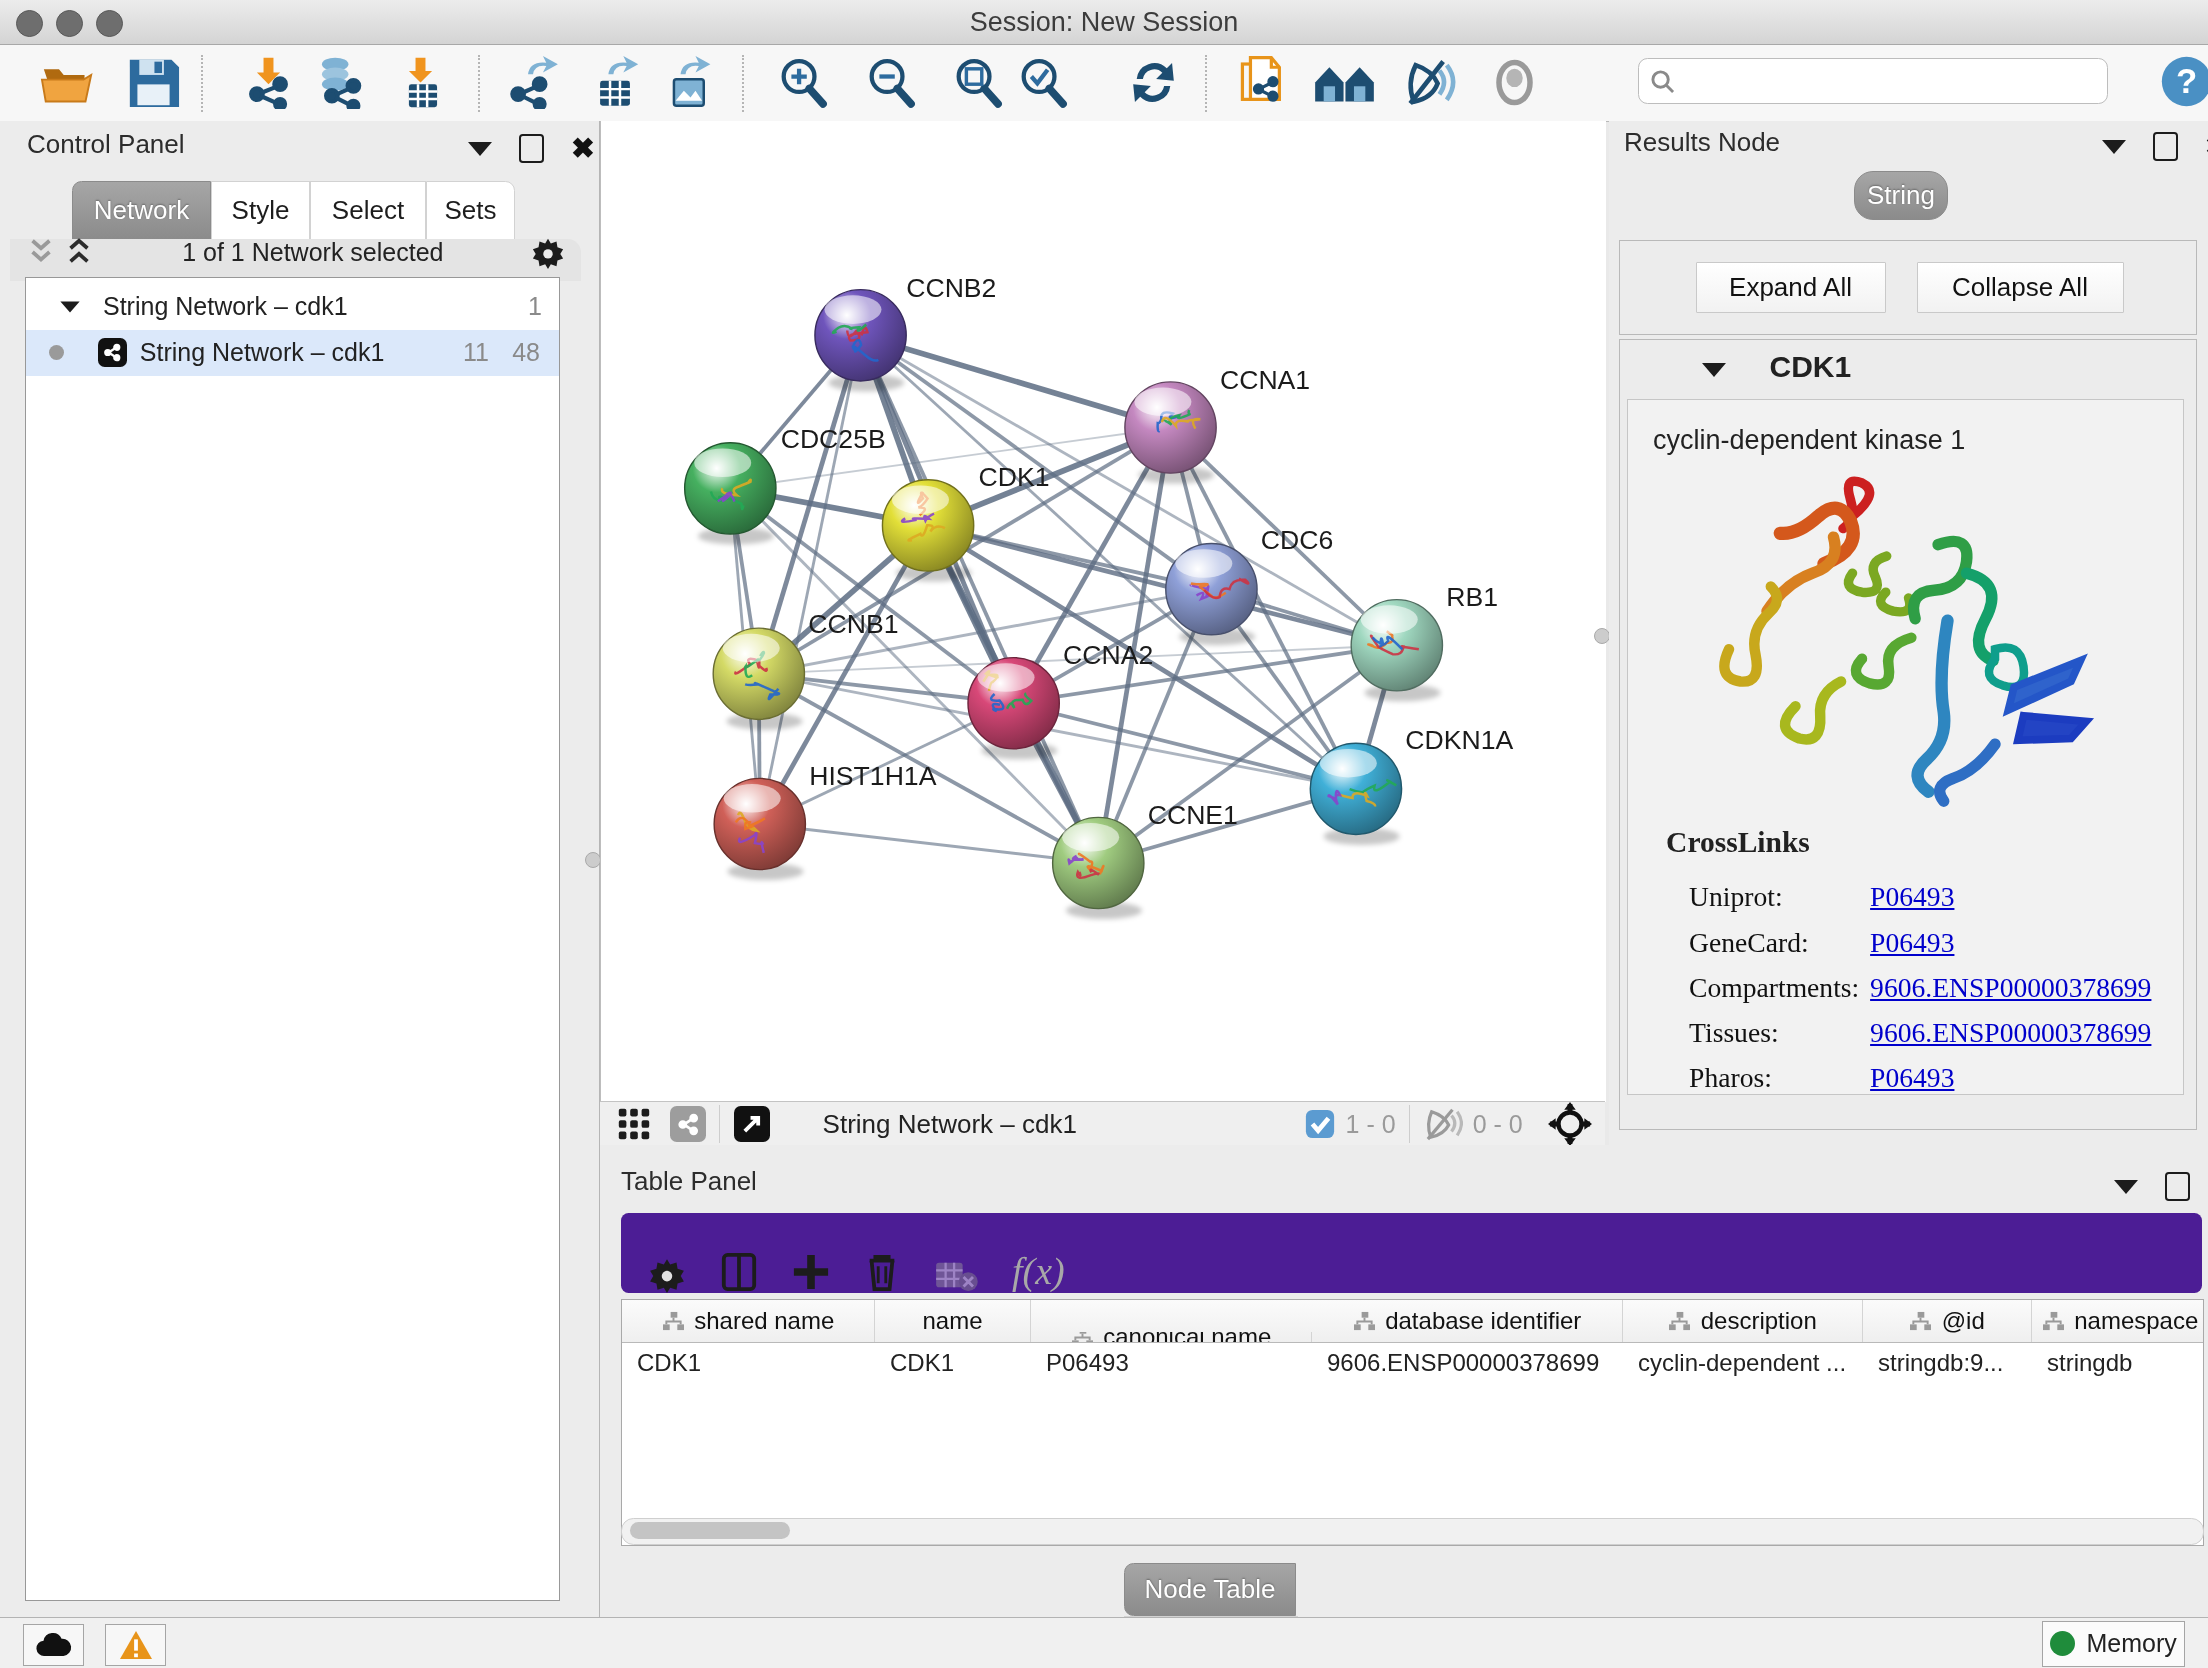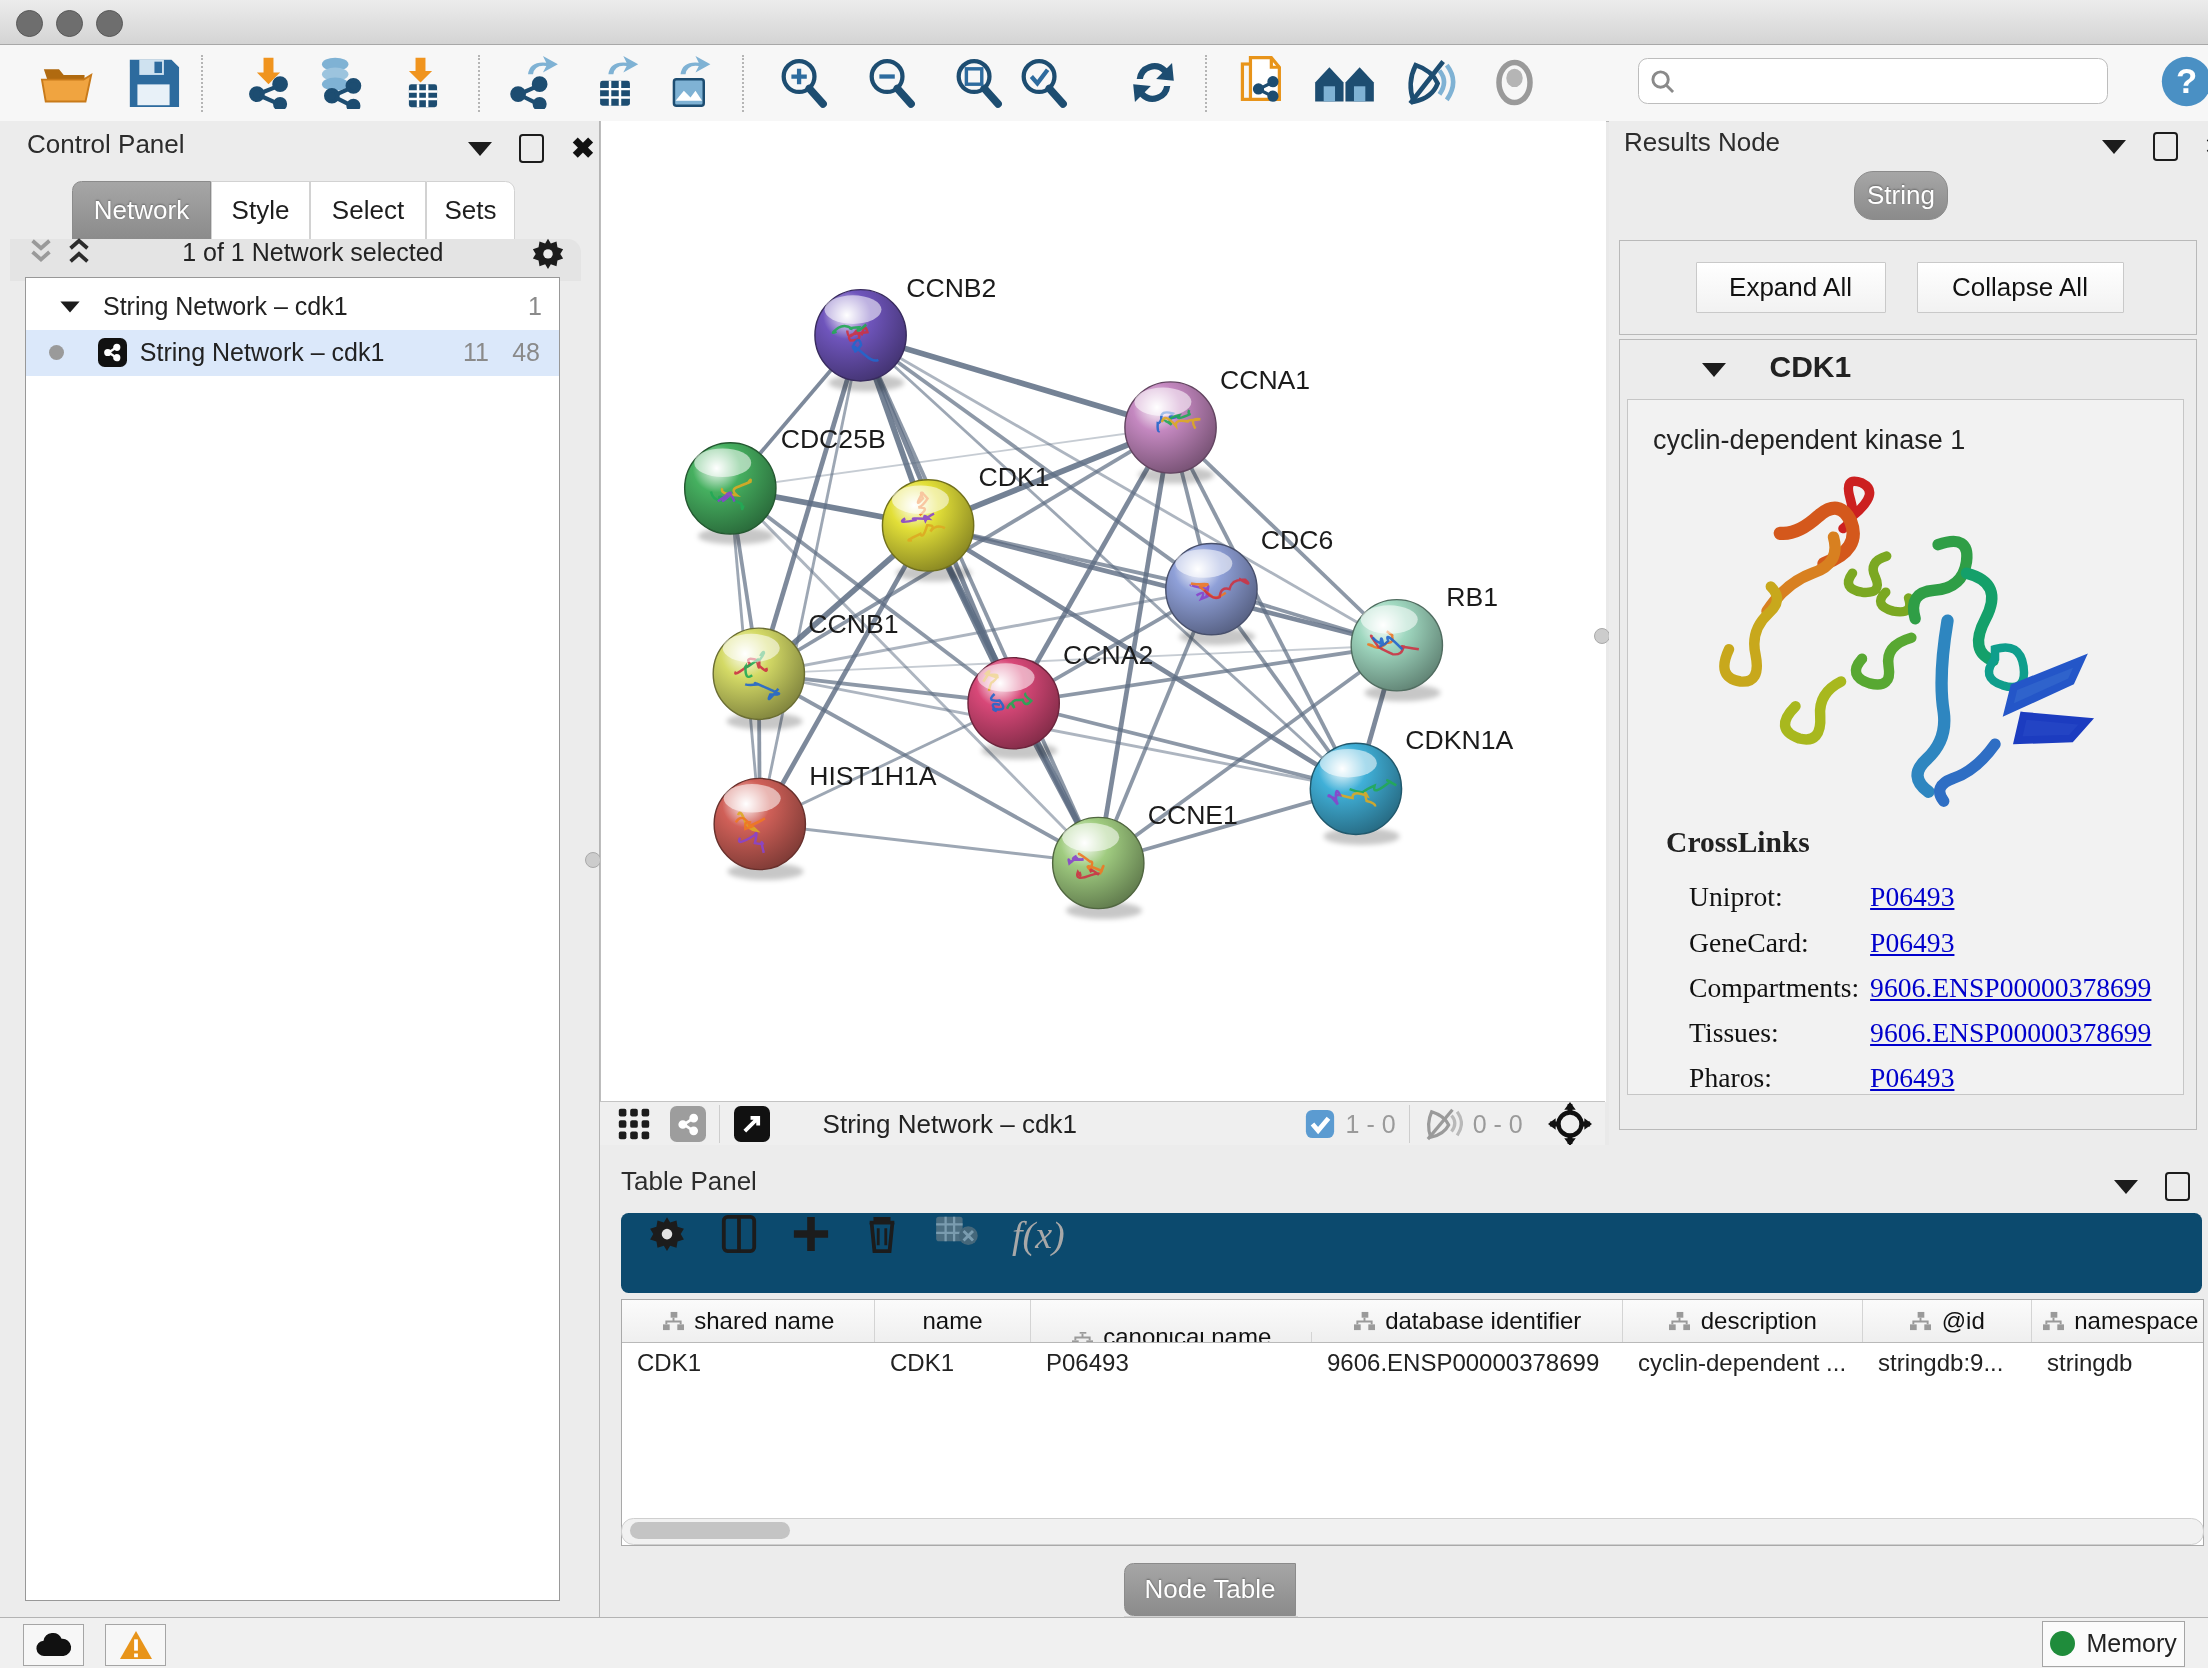--- a/index.html
+++ b/index.html
@@ -50,22 +50,22 @@
   .btn{background:linear-gradient(#ffffff,#f2f2f2);border:1.9px solid #c9c9c9;border-radius:1px;
        font-size:26px;display:flex;align-items:center;justify-content:center;color:#111;}
   #rp-section{position:absolute;left:9.5px;top:218px;width:576px;height:789px;border:1.9px solid #b9b9b9;background:#ececec;}
   #rp-white{position:absolute;left:7.6px;top:59px;width:555px;height:694px;background:#f2f2f2;border:1.9px solid #c6c6c6;}
   .serif{font-family:"Liberation Serif",serif;}
   .xl-row{display:flex;font-size:27.6px;margin:13.3px 0 13.3px 61px;}
   .xl-label{width:181px;color:#111;}
   .xl-link{color:#0000cc;text-decoration:underline;}
   
   #table-panel{left:600px;top:1145px;width:1608px;height:472px;background:#ececec;}
-  #tp-toolbar{position:absolute;left:21px;top:68px;width:1581px;height:80px;background:#0c4a6e;border-radius:7.6px;
-      display:flex;align-items:flex-start;gap:34px;padding-left:27px;box-sizing:border-box;}
+  #tp-toolbar{position:absolute;left:21px;top:68px;width:1581px;height:80px;background:#4c1d95;border-radius:7.6px;
+      display:flex;align-items:flex-end;gap:34px;padding-left:27px;box-sizing:border-box;}
   #tp-table{position:absolute;left:21px;top:154px;width:1581px;height:245px;background:#fff;border:1.9px solid #a9a9a9;overflow:hidden;}
   #tp-head{display:flex;height:42px;background:linear-gradient(#fbfbfb,#efefef);border-bottom:1.9px solid #b9b9b9;}
   .th{display:flex;align-items:center;justify-content:center;gap:9.5px;font-size:24px;color:#111;
       border-right:1px solid #d4d4d4;box-sizing:border-box;overflow:hidden;white-space:nowrap;flex:none;}
   .tr{display:flex;height:40px;}
   .td{font-size:24px;display:flex;align-items:center;padding-left:15px;box-sizing:border-box;
       overflow:hidden;white-space:nowrap;flex:none;}
   #tp-scroll{position:absolute;left:21px;top:373px;width:1581px;height:25px;background:#f1f1f1;border:1px solid #cfcfcf;border-radius:12.4px;}
   #tp-thumb{position:absolute;left:7.6px;top:2.9px;width:160px;height:17px;background:#c4c4c4;border-radius:8.6px;}
   #tp-tabs{position:absolute;left:524px;top:418px;display:flex;flex-direction:column;}
@@ -80,20 +80,21 @@
 </style>
 </head>
 <body>
 
 <div id="app">
 
   <div id="titlebar" class="abs">
     <div class="tl" style="left:16px"></div>
     <div class="tl" style="left:56px"></div>
     <div class="tl" style="left:96px"></div>
+    <div id="win-title">Session: New Session</div>
   </div>
 
   <div id="toolbar" class="abs">
     <svg class="tbi" style="left:38px" width="59" height="53" viewBox="0 0 62 56">
       <path d="M6 14 h16 l5 6 h22 v6 H10 Z" fill="#b06a10"></path>
       <path d="M4 25 h44 l8 -5 -6 28 H8 Z" fill="#f0a440" stroke="#c87a1a" stroke-width="2"></path>
     </svg>
     <svg class="tbi" style="left:126px" width="55" height="53" viewBox="0 0 58 56">
       <path d="M4 4 h44 l8 8 v42 H4 Z" fill="#2d6b9e"></path>
       <rect x="14" y="4" width="26" height="16" fill="#cfe2f0"></rect>

